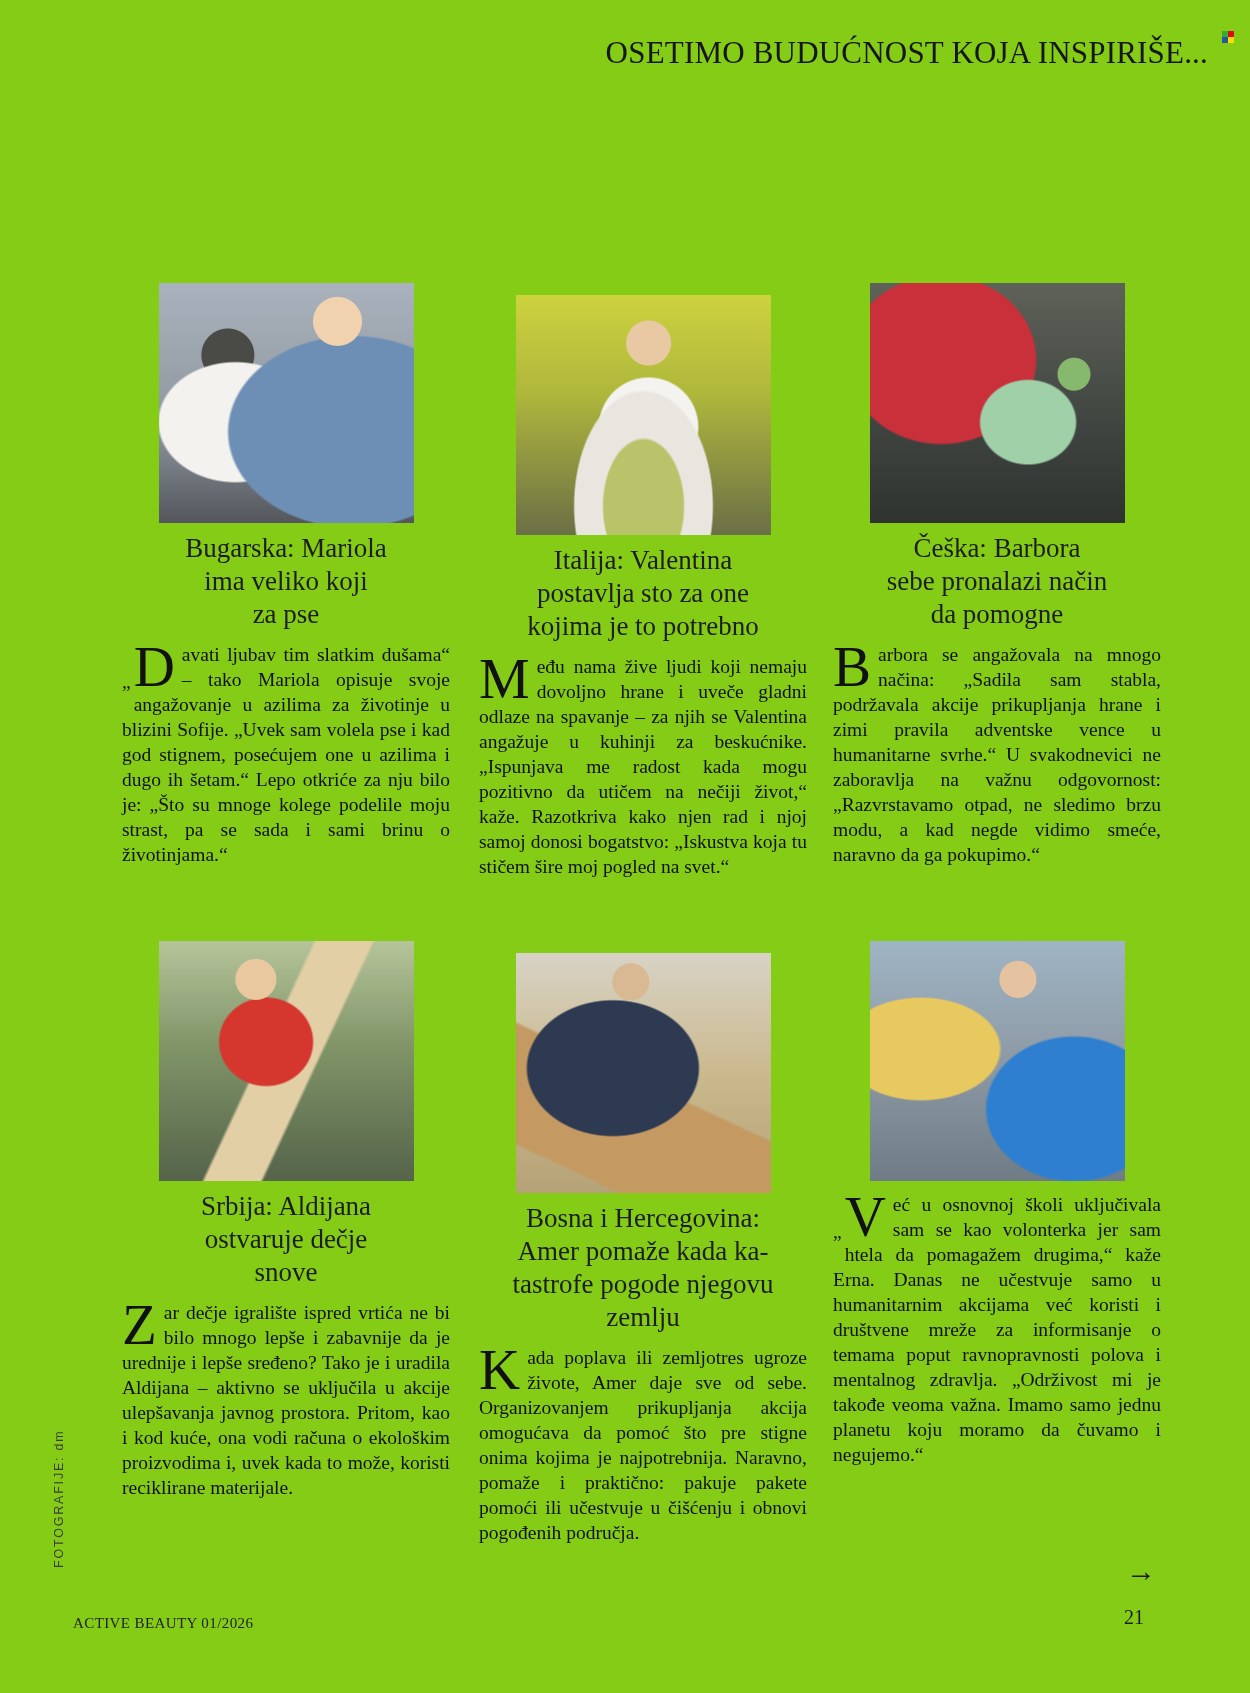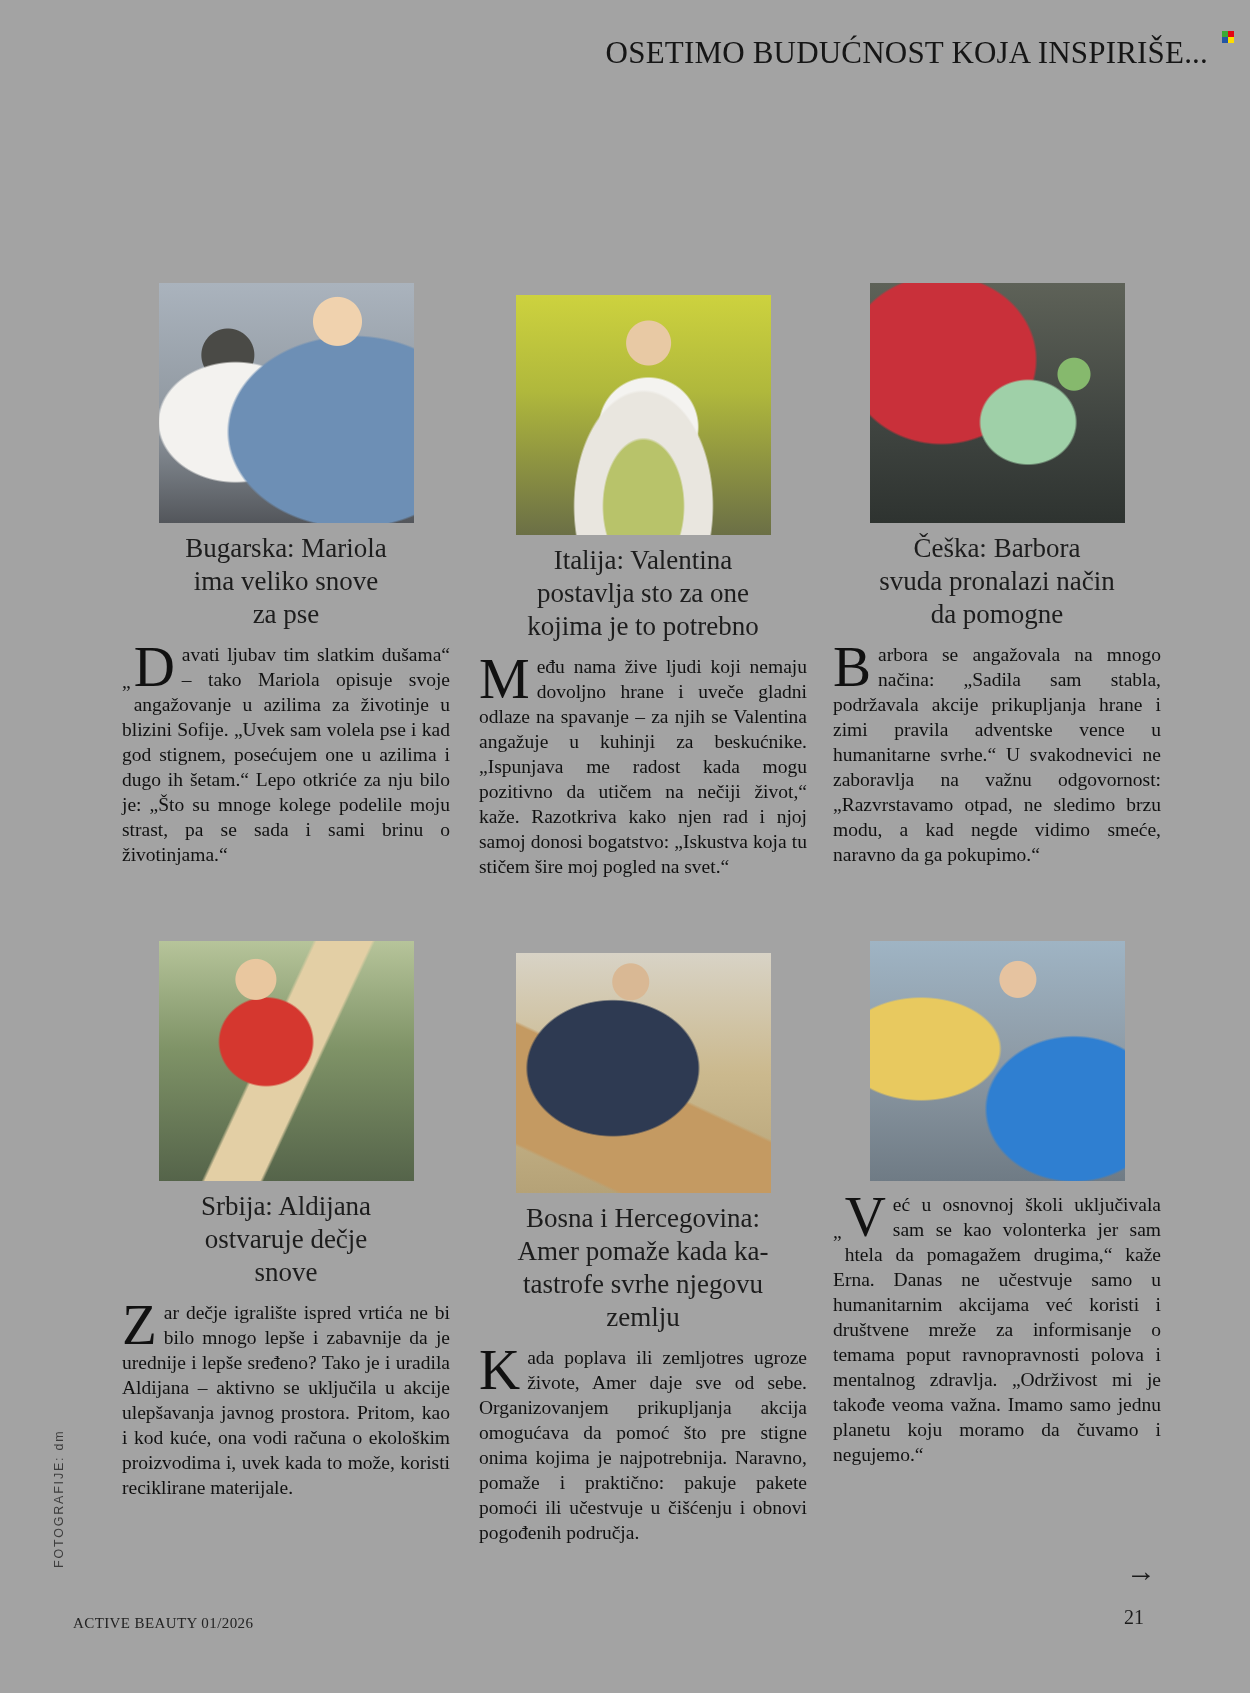--- a/index.html
+++ b/index.html
@@ -1,19 +1,19 @@
 <!DOCTYPE html>
 <html><head>
 <meta charset="utf-8">
 <style>
   * { margin:0; padding:0; box-sizing:border-box; }
   html,body { background:#e9e9e9; }
   .page {
     position:relative; width:1250px; height:1693px; margin:0 auto;
-    background:#a3a3a3; overflow:hidden;
+    background:#84cc16; overflow:hidden;
     font-family:"Liberation Serif","DejaVu Serif",serif; color:#1b1b1b;
   }
 
   
   .masthead { position:absolute; top:36px; right:16px; display:flex; align-items:flex-start; gap:14px; }
   .masthead-title { font-size:31px; font-weight:normal; line-height:1.1; letter-spacing:.2px; white-space:nowrap; color:#161616; }
   .color-mark { width:12px; height:12px; margin-top:-5px; display:grid; grid-template-columns:6px 6px; grid-template-rows:6px 6px; flex:0 0 auto; }
   .q-g{ background:#3aaa35; } .q-r{ background:#e30613; } .q-b{ background:#2456a4; } .q-y{ background:#ffdd00; }
 
   
@@ -89,54 +89,54 @@
       <span class="q-g"></span>
         <span class="q-r"></span>
         <span class="q-b"></span>
         <span class="q-y"></span>
     </div>
   </header>
 
   <section class="story r1 c1">
     <div class="photo ph1" aria-label="Nasmejana žena u teksas jakni grli crno-belog psa"></div>
     <h2 class="story-title">Bugarska: Mariola
-ima veliko snove
+ima veliko koji
 za pse</h2>
     <p class="story-body"><span class="lead-quote">„</span><span class="dropcap">D</span><span>avati ljubav tim slatkim dušama“ – tako Mariola opisuje svoje angažovanje u azilima za životinje u blizini Sofije. „Uvek sam volela pse i kad god stignem, posećujem one u azilima i dugo ih šetam.“ Lepo otkriće za nju bilo je: „Što su mnoge kolege podelile moju strast, pa se sada i sami brinu o životinjama.“</span></p>
   </section>
 
   <section class="story r1 c2">
     <div class="photo ph2" aria-label="Valentina u beloj dm majici služi tanjir supe u kuhinji"></div>
     <h2 class="story-title">Italija: Valentina
 postavlja sto za one
 kojima je to potrebno</h2>
     <p class="story-body"><span class="dropcap">M</span><span>eđu nama žive ljudi koji nemaju dovoljno hrane i uveče gladni odlaze na spavanje – za njih se Valentina angažuje u kuhinji za beskućnike. „Ispunjava me radost kada mogu pozitivno da utičem na nečiji život,“ kaže. Razotkriva kako njen rad i njoj samoj donosi bogatstvo: „Iskustva koja tu stičem šire moj pogled na svet.“</span></p>
   </section>
 
   <section class="story r1 c3">
     <div class="photo ph3" aria-label="Barbora u crvenom džemperu sa zelenim rukavicama sadi biljku"></div>
     <h2 class="story-title">Češka: Barbora
-svuda pronalazi način
+sebe pronalazi način
 da pomogne</h2>
     <p class="story-body"><span class="dropcap">B</span><span>arbora se angažovala na mnogo načina: „Sadila sam stabla, podržavala akcije prikupljanja hrane i zimi pravila adventske vence u humanitarne svrhe.“ U svakodnevici ne zaboravlja na važnu odgovornost: „Razvrstavamo otpad, ne sledimo brzu modu, a kad negde vidimo smeće, naravno da ga pokupimo.“</span></p>
   </section>
 
   <section class="story r2 c1">
     <div class="photo ph4" aria-label="Aldijana u crvenom prsluku obrađuje drvenu dasku napolju"></div>
     <h2 class="story-title">Srbija: Aldijana
 ostvaruje dečje
 snove</h2>
     <p class="story-body"><span class="dropcap">Z</span><span>ar dečje igralište ispred vrtića ne bi bilo mnogo lepše i zabavnije da je urednije i lepše sređeno? Tako je i uradila Aldijana – aktivno se uključila u akcije ulepšavanja javnog prostora. Pritom, kao i kod kuće, ona vodi računa o ekološkim proizvodima i, uvek kada to može, koristi reciklirane materijale.</span></p>
   </section>
 
   <section class="story r2 c2">
     <div class="photo ph5" aria-label="Amer u tamnoj kecelji pakuje karton sa paketima pomoći"></div>
     <h2 class="story-title">Bosna i Hercegovina:
 Amer pomaže kada ka-
-tastrofe svrhe njegovu
+tastrofe pogode njegovu
 zemlju</h2>
     <p class="story-body"><span class="dropcap">K</span><span>ada poplava ili zemljotres ugroze živote, Amer daje sve od sebe. Organizovanjem prikupljanja akcija omogućava da pomoć što pre stigne onima kojima je najpotrebnija. Naravno, pomaže i praktično: pakuje pakete pomoći ili učestvuje u čišćenju i obnovi pogođenih područja.</span></p>
   </section>
 
   <section class="story r2 c3">
     <div class="photo ph6" aria-label="Erna sakuplja otpad sa plavom vrećom, kora banane u prvom planu"></div>
     <p class="story-body"><span class="lead-quote">„</span><span class="dropcap">V</span><span>eć u osnovnoj školi uključivala sam se kao volonterka jer sam htela da pomagažem drugima,“ kaže Erna. Danas ne učestvuje samo u humanitarnim akcijama već koristi i društvene mreže za informisanje o temama poput ravnopravnosti polova i mentalnog zdravlja. „Održivost mi je takođe veoma važna. Imamo samo jednu planetu koju moramo da čuvamo i negujemo.“</span></p>
   </section>
 
   <div class="credit">FOTOGRAFIJE: dm</div>

